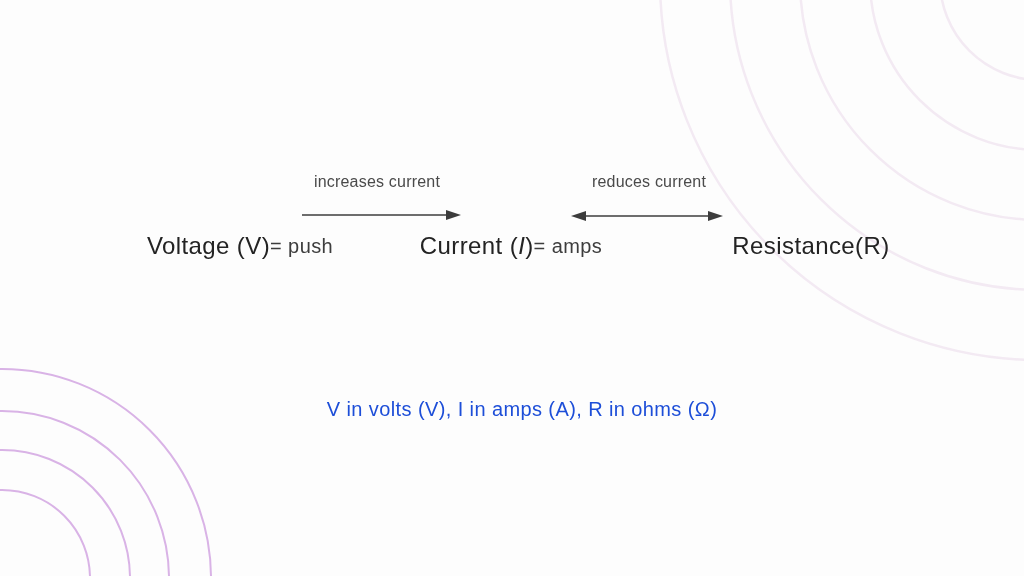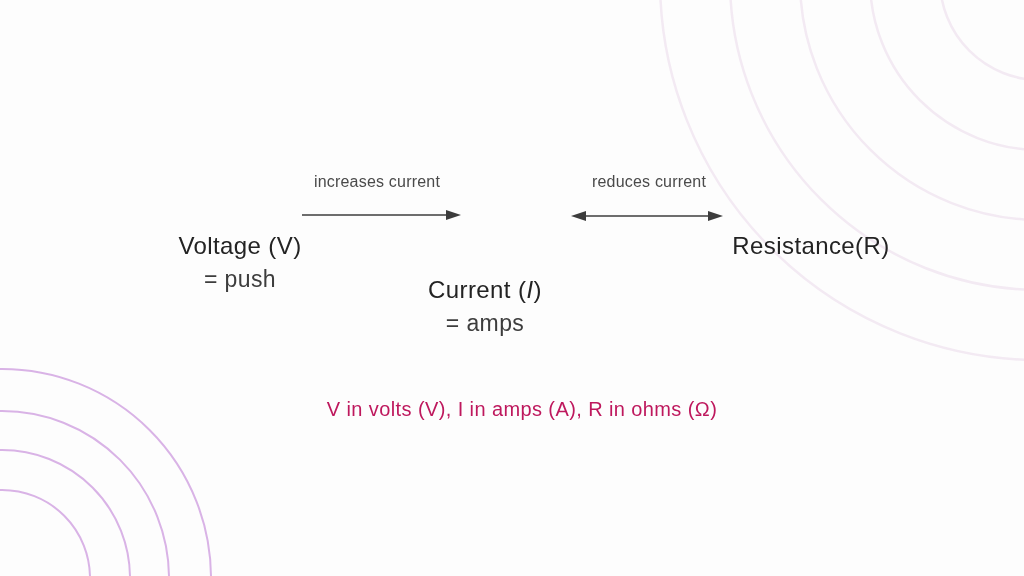--- a/index.html
+++ b/index.html
@@ -33,59 +33,59 @@
     white-space: nowrap;
   }
   .arrow-svg {
     position: absolute;
     overflow: visible;
   }
   .node {
     position: absolute;
     transform: translateX(-50%);
     display: flex;
-    flex-direction: column;
+    flex-direction: row;
     align-items: center;
     row-gap: 8px;
     text-align: center;
     white-space: nowrap;
   }
   .node-title {
     font-size: 24px;
     font-weight: 500;
     letter-spacing: 0.4px;
     color: #232323;
     line-height: 1.1;
   }
   .node-title .sym-italic {
     font-style: italic;
   }
   .node-definition {
-    font-size: 23px;
+    font-size: 20px;
     font-weight: 300;
     letter-spacing: 0.4px;
     color: #3d3d3d;
     line-height: 1.1;
   }
   .footnote {
     position: absolute;
     transform: translateX(-50%);
     font-size: 20px;
     font-weight: 300;
     letter-spacing: 0.4px;
-    color: #be185d;
+    color: #1d4ed8;
     white-space: nowrap;
   }
   
   .label-increases { left: 377px; top: 173px; }
   .label-reduces   { left: 649px; top: 173px; }
   .arrow-1 { left: 300px; top: 207px; width: 162px; height: 16px; }
   .arrow-2 { left: 570px; top: 208px; width: 154px; height: 16px; }
   .node-voltage    { left: 240px; top: 233px; }
-  .node-current    { left: 485px; top: 233px; margin-top: 44px; }
+  .node-current    { left: 511px; top: 233px; }
   .node-resistance { left: 788px; top: 233px; margin-left: 23px; }
   .footnote { left: 522px; top: 398px; }
 </style>
 </head>
 <body>
 
 <div class="stage">
 
   <svg class="decor" viewBox="0 0 1024 576" aria-hidden="true">
     <g fill="none">

